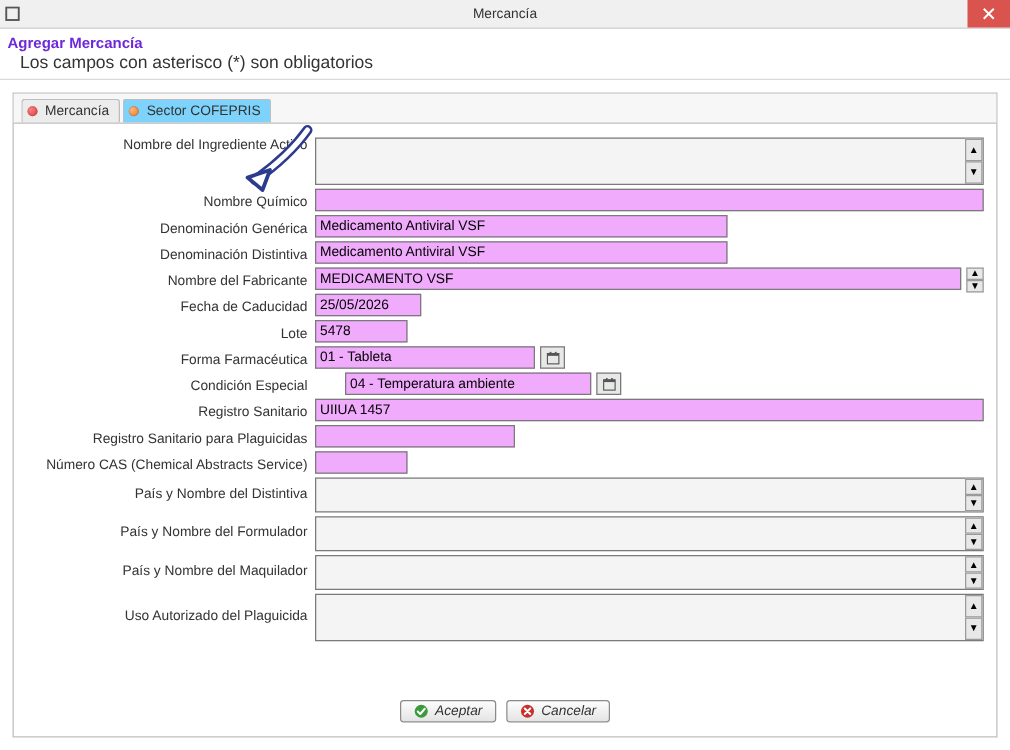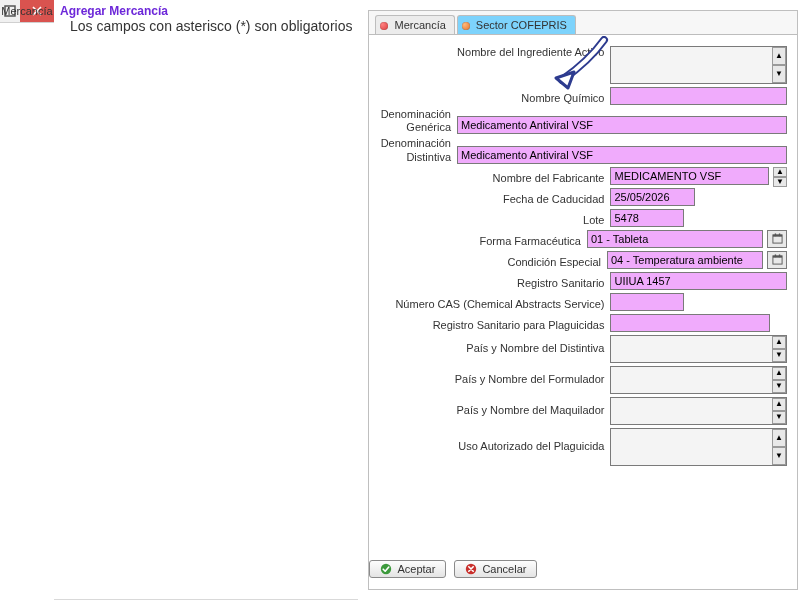--- a/index.html
+++ b/index.html
@@ -10,21 +10,21 @@
   background: #fff;
   color: #333;
   width: 808px;
   height: 600px;
   overflow: hidden;
 }
 .window {
   width: 808px;
   height: 600px;
   display: flex;
-  flex-direction: row;
+  flex-direction: column;
   box-sizing: border-box;
 }
 .titlebar {
   height: 22px;
   background: #f0f0f0;
   display: flex;
   align-items: center;
   border-bottom: 1px solid #d0d0d0;
   position: relative;
 }
@@ -206,23 +206,24 @@
   background:#e8e8e8;
   padding:0;
   font-size:8px;
   line-height:1;
   cursor:pointer;
 }
 .footer {
   height: 28px;
   display: flex;
   align-items: center;
-  justify-content: flex-start;
+  justify-content: center;
   gap: 8px;
   padding: 4px 0 6px 0;
+  font-style: italic;
 }
 .btn {
   border: 1px solid #8a8a8a;
   border-radius: 3px;
   background: linear-gradient(#fdfdfd, #e4e4e4);
   padding: 2px 10px;
   display: flex;
   align-items: center;
   gap: 5px;
   font-size: 11px;
@@ -357,50 +358,50 @@
                   <rect x="3" y="0.5" width="1.5" height="3" fill="#555"></rect>
                   <rect x="7.5" y="0.5" width="1.5" height="3" fill="#555"></rect>
                 </svg>
             </div>
           </div>
         </div>
 
         <div class="form-row">
           <div class="label">Condición Especial</div>
           <div class="field">
-            <input type="text" style="width: 156px;" value="04 - Temperatura ambiente">
+            <input type="text" style="width: 197px; margin-left: 24px;" value="04 - Temperatura ambiente">
             <div class="icon-btn">
               <svg viewBox="0 0 12 12">
                   <rect x="1" y="2" width="10" height="9" fill="none" stroke="#555"></rect>
                   <rect x="1" y="2" width="10" height="2" fill="#555"></rect>
                   <rect x="3" y="0.5" width="1.5" height="3" fill="#555"></rect>
                   <rect x="7.5" y="0.5" width="1.5" height="3" fill="#555"></rect>
                 </svg>
             </div>
           </div>
         </div>
 
         <div class="form-row">
           <div class="label">Registro Sanitario</div>
           <div class="field" style="flex:1;">
             <input type="text" style="flex: 1 1 0%;" value="UIIUA 1457">
           </div>
         </div>
 
         <div class="form-row">
+          <div class="label">Registro Sanitario para Plaguicidas</div>
+          <div class="field">
+            <input type="text" style="width: 160px;" value="">
+          </div>
+        </div>
+
+        <div class="form-row">
           <div class="label">Número CAS (Chemical Abstracts Service)</div>
           <div class="field">
             <input type="text" style="width: 74px;" value="">
-          </div>
-        </div>
-
-        <div class="form-row">
-          <div class="label">Registro Sanitario para Plaguicidas</div>
-          <div class="field">
-            <input type="text" style="width: 160px;" value="">
           </div>
         </div>
 
         <div class="form-row tall">
           <div class="label" style="align-self:center;">País y Nombre del Distintiva</div>
           <div class="field" style="flex:1;">
             <div class="multiline" style="flex:1; height:28px;">
               <div class="spin">
                   <button>▲</button>
                   <button>▼</button>

